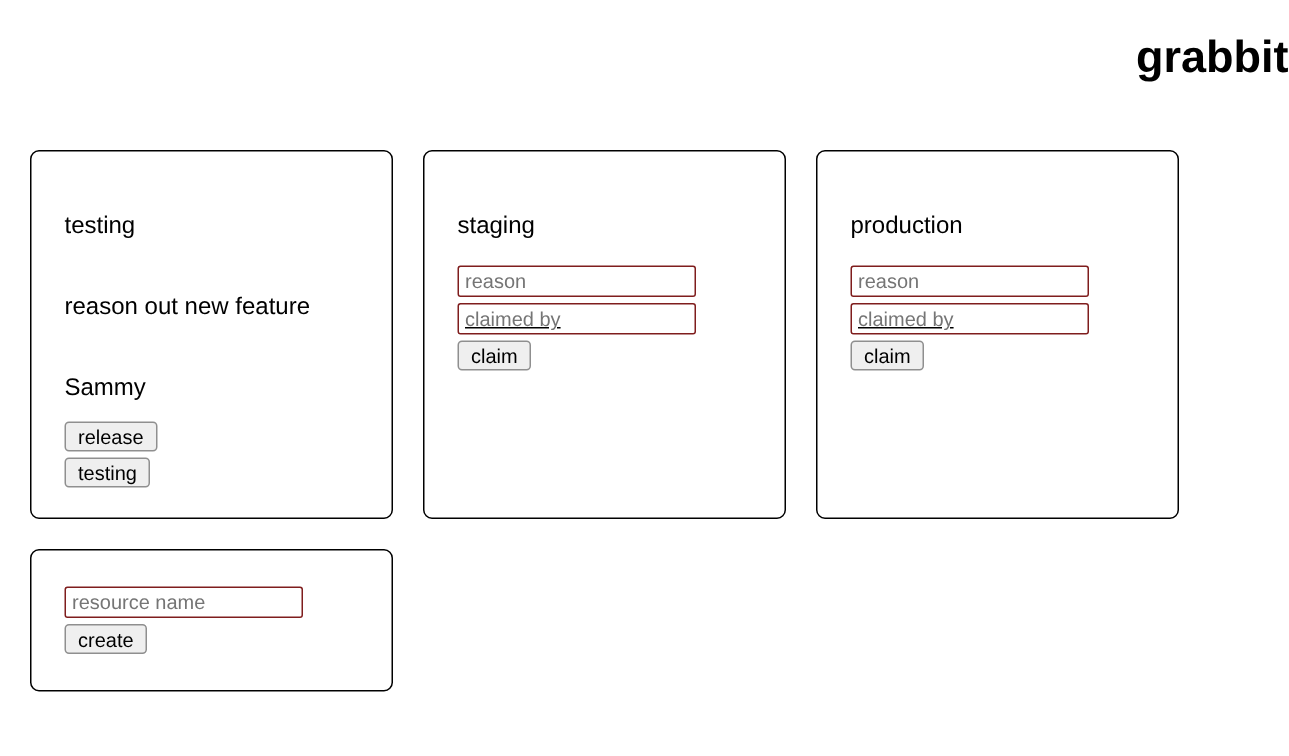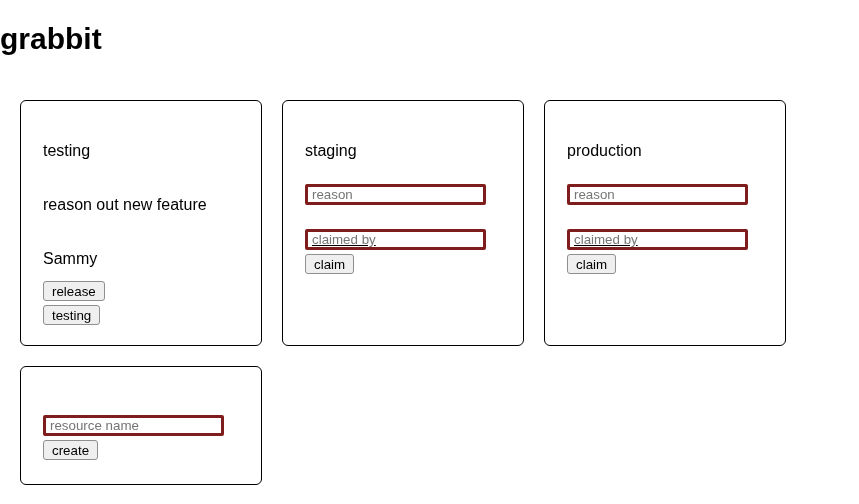--- a/index.html
+++ b/index.html
@@ -10,21 +10,21 @@
     width: 859px;
     height: 504px;
     font-family: "Liberation Sans", sans-serif;
     color: #000000;
     overflow: hidden;
   }
   h1.page-title {
     font-size: 30px;
     line-height: 35px;
     font-weight: 700;
-    text-align: left;
+    text-align: right;
     margin: 21px 0 0 0;
   }
   .cards {
     display: grid;
     grid-template-columns: repeat(3, 242px);
     column-gap: 41px;
     row-gap: 41px;
     align-items: stretch;
     margin: 44px 0 0 20px;
     gap: 20px;
@@ -41,31 +41,30 @@
   }
   .row-name  { margin-top: 20px; }
   .row-extra { margin-top: 35px; }
   .fields { margin-bottom: 13px; }
   .claim-form { margin-top: 17px; }
   .input-row { margin-top: 0; }
   .input-row + .input-row { margin-top: 4px; text-decoration: underline; }
   .btn-row { margin-top: 4px; }
   input.text-input {
     display: block;
-    width: 181px;
+    width: 159px;
     height: 21px;
-    border: 3px solid #7f1d1d;
+    border: 1px solid #7f1d1d;
     border-radius: 2px;
     background: #ffffff;
     font-family: inherit;
     font-size: 13.33px;
     padding: 1px 4px;
     color: #000000;
     outline: none;
-    margin-top: 24px;
   }
   input.text-input::placeholder {
     color: #757575;
     opacity: 1;
   }
   button.btn {
     display: inline-block;
     height: 20px;
     background: #efefef;
     border: 1px solid #8f8f8f;

